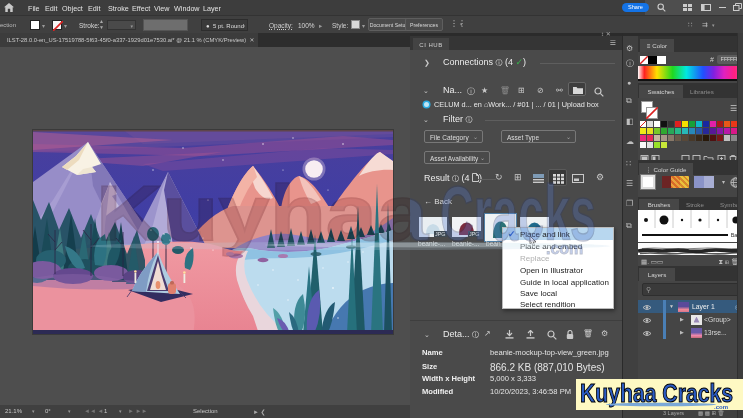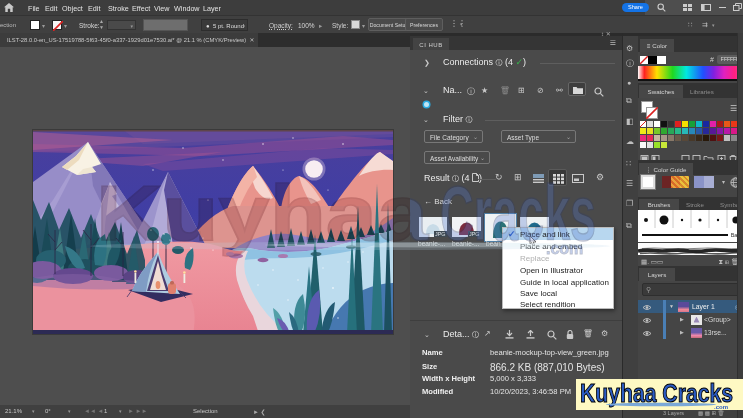--- a/index.html
+++ b/index.html
@@ -351,20 +351,21 @@
         </div>
       <svg class="abs" style="left:184px;top:37px" width="10" height="10" viewBox="0 0 10 10">
           <circle cx="4" cy="4" r="3" fill="none" stroke="#c9c9c9" stroke-width="1.2"></circle>
           <line x1="6.3" y1="6.3" x2="9.3" y2="9.3" stroke="#c9c9c9" stroke-width="1.2"></line>
         </svg>
 
       <svg class="abs" style="left:12px;top:50px" width="9" height="9" viewBox="0 0 9 9">
           <circle cx="4.5" cy="4.5" r="4" fill="#29abe2"></circle>
           <path d="M2 4.5 A2.5 2.5 0 0 1 7 4.5 A2.5 2.5 0 0 1 2 4.5" fill="#fff" opacity=".7"></path>
         </svg>
+      <span class="abs" style="left:24px;top:50px;font-size:7.3px;color:#e8e8e8;white-space:nowrap">CELUM d... en ⌂Work... / #01 | ... / 01 | Upload box</span>
 
       <span class="abs ic" style="left:13px;top:66px;font-size:7px">⌄</span>
       <span class="abs hdr" style="left:33px;top:64px">Filter <span style="font-size:7px">ⓘ</span></span>
       <div class="sep" style="left:75px;top:70px;width:130px"></div>
       <div class="drop" style="left:14px;top:80px;width:59px;height:13px">
           <span style="position:absolute;left:5px;top:2.5px">File Category</span>
           <i>⌄</i>
         </div>
       <div class="drop" style="left:91px;top:80px;width:75px;height:13px">
           <span style="position:absolute;left:5px;top:2.5px">Asset Type</span>

